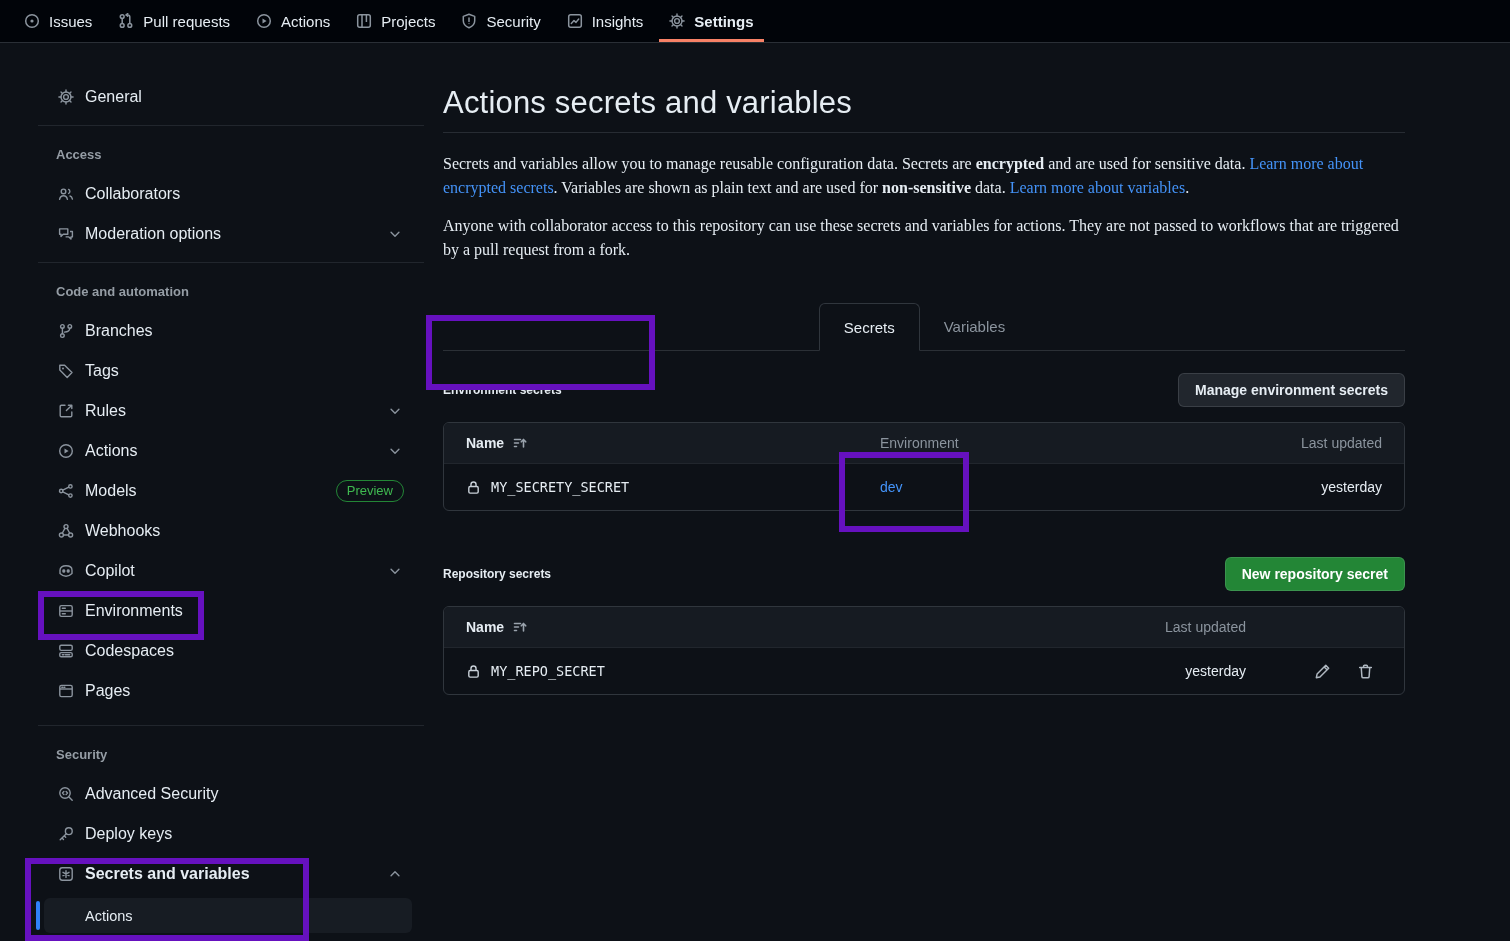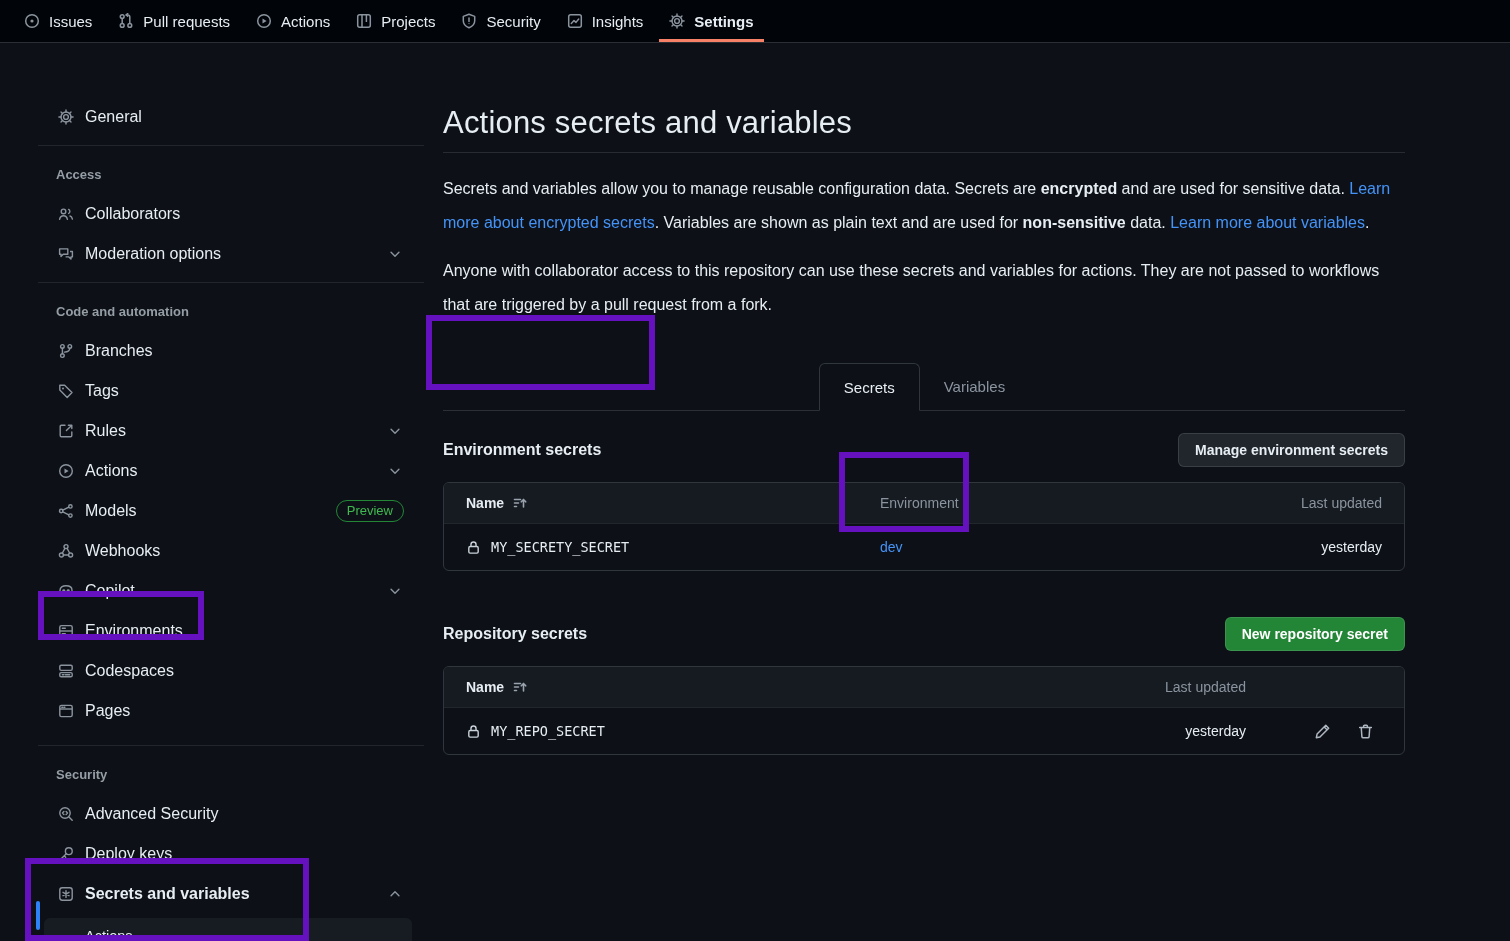--- a/index.html
+++ b/index.html
@@ -23,21 +23,21 @@
   .nav-item {
     display:flex; align-items:center; gap:9px;
     padding:0 10px; margin-right:6px;
     font-size:15px; color:#e6edf3; cursor:pointer;
     border-bottom:3px solid transparent; border-top:3px solid transparent;
   }
   .nav-item .nico { color:#8b949e; }
   .nav-item.active { font-weight:700; border-bottom-color:#f78166; }
 
   
-  .page { display:flex; height:684px;margin-top:20px; }
+  .page { display:flex; height:684px; }
 
   
   .sidebar { width:424px; flex:none; padding:34px 0 0 38px; }
   .sb-inner { width:386px; }
   .sb-divider { border:none; border-top:1px solid #21262d; margin-top:8px; }
   .sb-divider.big { margin-top:14px; }
   .sb-label {
     color:#959da5; font-size:13px; font-weight:700;
     height:24px; margin-top:16px; padding-left:18px;
     display:flex; align-items:center;
@@ -61,38 +61,38 @@
     display:flex; align-items:center; padding-left:41px;
     font-size:14.5px; color:#e6edf3;
     background:#171c23; border-radius:6px; margin-top:4px; cursor:pointer;
   }
 
   
   .main { flex:1; padding:42px 0 3px 19px; }
   .main-inner { width:962px; }
   h1.page-title { font-size:31px; font-weight:400; color:#e6edf3; letter-spacing:.2px; }
   .title-rule { border:none; border-top:1px solid #272c33; margin-top:11px; }
-  .desc { font-size:16px; line-height:34px; color:#e6edf3; margin-top:19px; }
+  .desc { font-size:16px; line-height:24px; color:#e6edf3; margin-top:19px;font-family:Liberation Serif, serif; }
   .desc b { font-weight:700; }
   .desc .lnk { color:#4493f8; text-decoration:none; cursor:pointer; }
   .desc2 { margin-top:14px; }
 
   .tabs { margin-top:40px; display:flex; align-items:flex-end; border-bottom:1px solid #2b3036; height:49px;justify-content:center; }
   .tab {
     height:48px; display:flex; align-items:center; padding:0 24px;
     font-size:15px; cursor:pointer;
   }
   .tab.active {
     background:#0d1117; border:1px solid #30363d; border-bottom:1px solid #0d1117;
     border-radius:6px 6px 0 0; margin-bottom:-1px; color:#e6edf3;
   }
   .tab.inactive { color:#8b949e; }
 
   .section-head { display:flex; align-items:center; justify-content:space-between; margin-top:22px; }
-  .section-head h2 { font-size:16px; font-weight:700; color:#e6edf3; }
+  .section-head h2 { font-size:12px; font-weight:700; color:#e6edf3; }
   .btn {
     font-size:14px; font-weight:600; color:#e6edf3;
     background:#21262d; border:1px solid rgba(240,246,252,.12);
     border-radius:6px; padding:8px 16px; cursor:pointer;
     font-family:"Liberation Sans", sans-serif;
   }
   .btn.green { background:#238636; border-color:rgba(240,246,252,.12); color:#ffffff; }
 
   .tbl { margin-top:15px; border:1px solid #30363d; border-radius:6px; overflow:hidden; }
   .tbl-header {

